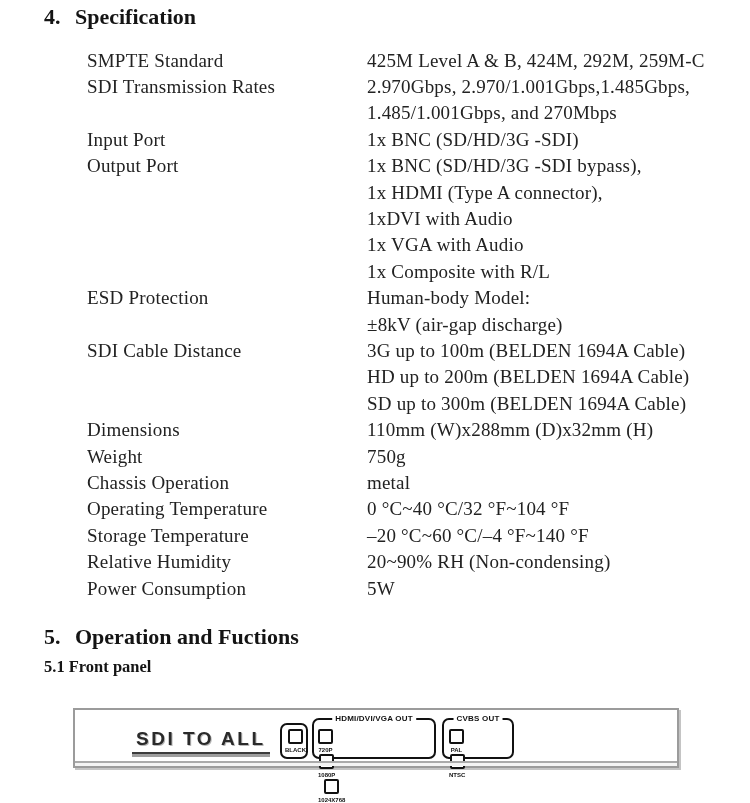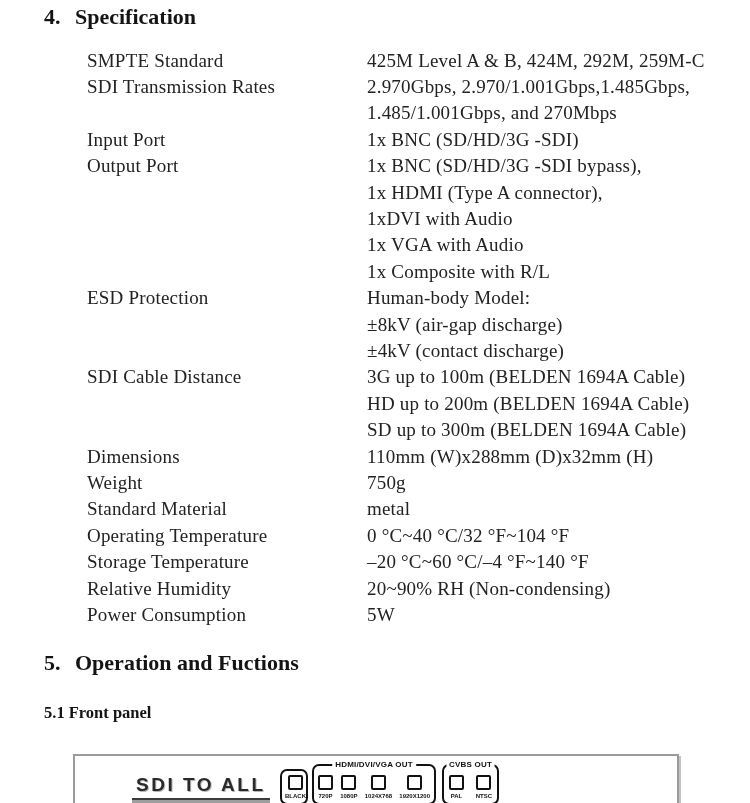--- a/index.html
+++ b/index.html
@@ -22,21 +22,21 @@
     font-weight: bold;
     font-size: 22px;
     line-height: 1.25;
     color: #141414;
     margin: 0;
   }
   .h-sec .h-num { width: 31px; flex: none; }
   #sec4-heading { padding: 3px 0 0 44px; }
   #sec5-heading { padding: 21px 0 0 44px; }
   .h-sub {
-    margin: 26px 0 0 44px;
+    margin: 6px 0 0 44px;
     font-size: 16.5px;
     font-weight: bold;
     color: #141414;
   }
 
   
   .spec-table {
     margin: 17px 0 0 75px;
     font-size: 19px;
     line-height: 26.4px;
@@ -86,24 +86,25 @@
 
   .btn-group {
     position: absolute;
     box-sizing: border-box;
     border: 2px solid #111111;
     border-radius: 7px;
     background: #ffffff;
     display: flex;
     align-items: flex-start;
     justify-content: space-between;
+    flex-direction: column;
   }
   .btn-group.g0 { left: 205px; top: 13px; width: 28px;  height: 36px; padding: 4px 3px 0; }
   .btn-group.g1 { left: 237px; top:  8px; width: 124px; height: 41px; padding: 9px 4px 0; }
-  .btn-group.g2 { left: 367px; top:  8px; width: 57px;  height: 41px; padding: 9px 5px 0; }
+  .btn-group.g2 { left: 367px; top:  8px; width: 72px;  height: 41px; padding: 9px 5px 0; }
 
   .group-legend {
     position: absolute;
     top: -6px;
     left: 50%;
     transform: translateX(-50%);
     background: #ffffff;
     padding: 0 3px;
     font-family: "Liberation Sans", sans-serif;
     font-weight: bold;
@@ -174,21 +175,20 @@
           <div>1xDVI with Audio</div>
           <div>1x VGA with Audio</div>
           <div>1x Composite with R/L</div>
         </div>
       </div>
       <div class="spec-row">
         <div class="spec-label">ESD Protection</div>
         <div class="spec-values">
           <div>Human-body Model:</div>
           <div>±8kV (air-gap discharge)</div>
-          <div>±4kV (contact discharge)</div>
         </div>
       </div>
       <div class="spec-row">
         <div class="spec-label">SDI Cable Distance</div>
         <div class="spec-values">
           <div>3G up to 100m (BELDEN 1694A Cable)</div>
           <div>HD up to 200m (BELDEN 1694A Cable)</div>
           <div>SD up to 300m (BELDEN 1694A Cable)</div>
         </div>
       </div>
@@ -198,21 +198,21 @@
           <div>110mm (W)x288mm (D)x32mm (H)</div>
         </div>
       </div>
       <div class="spec-row">
         <div class="spec-label">Weight</div>
         <div class="spec-values">
           <div>750g</div>
         </div>
       </div>
       <div class="spec-row">
-        <div class="spec-label">Standard Material</div>
+        <div class="spec-label">Chassis Operation</div>
         <div class="spec-values">
           <div>metal</div>
         </div>
       </div>
       <div class="spec-row">
         <div class="spec-label">Operating Temperature</div>
         <div class="spec-values">
           <div>0 °C~40 °C/32 °F~104 °F</div>
         </div>
       </div>

